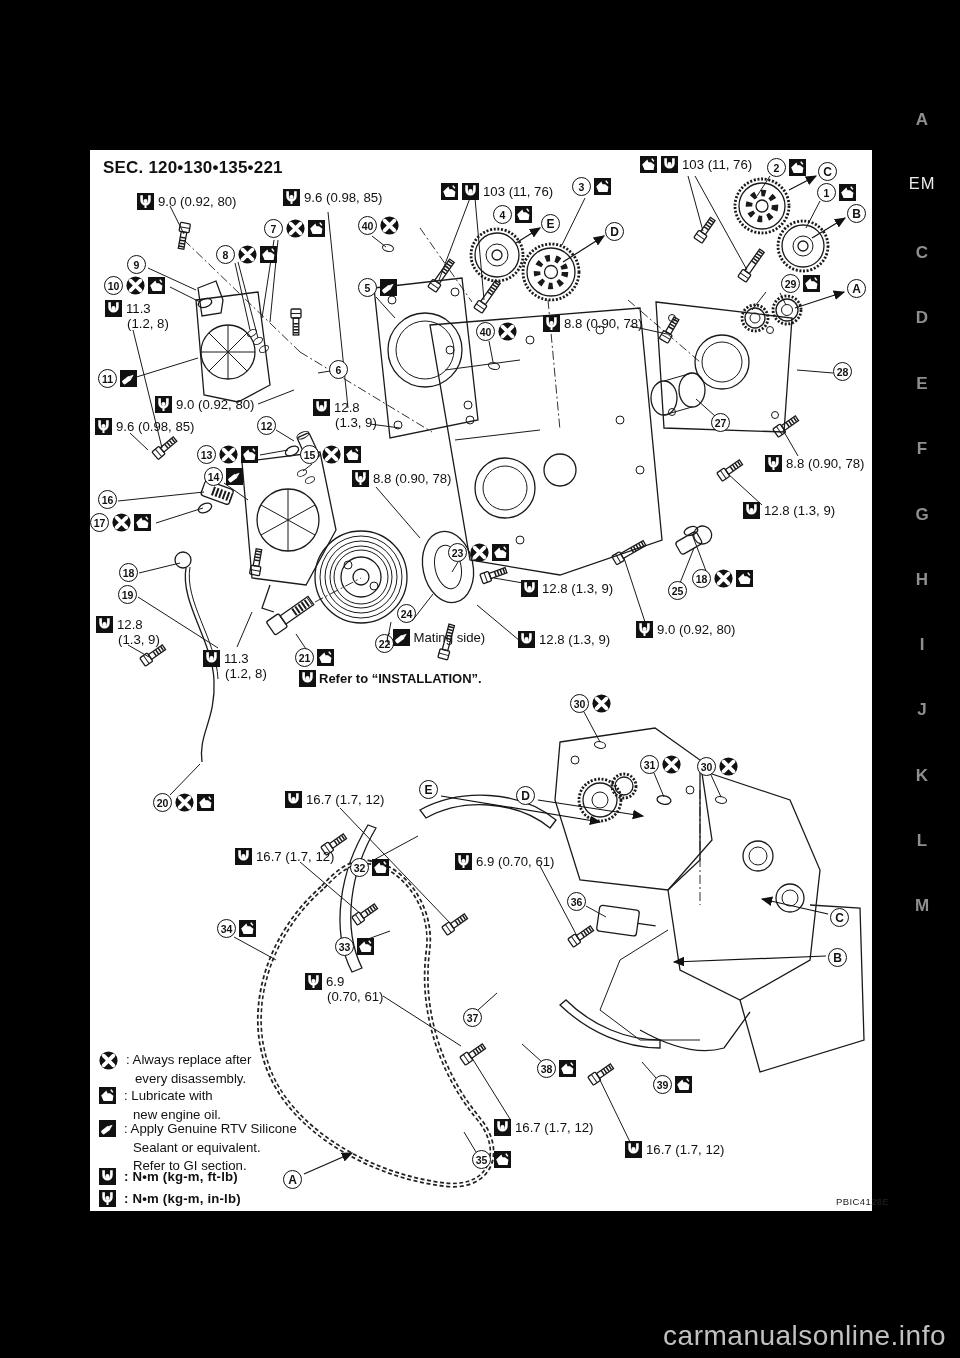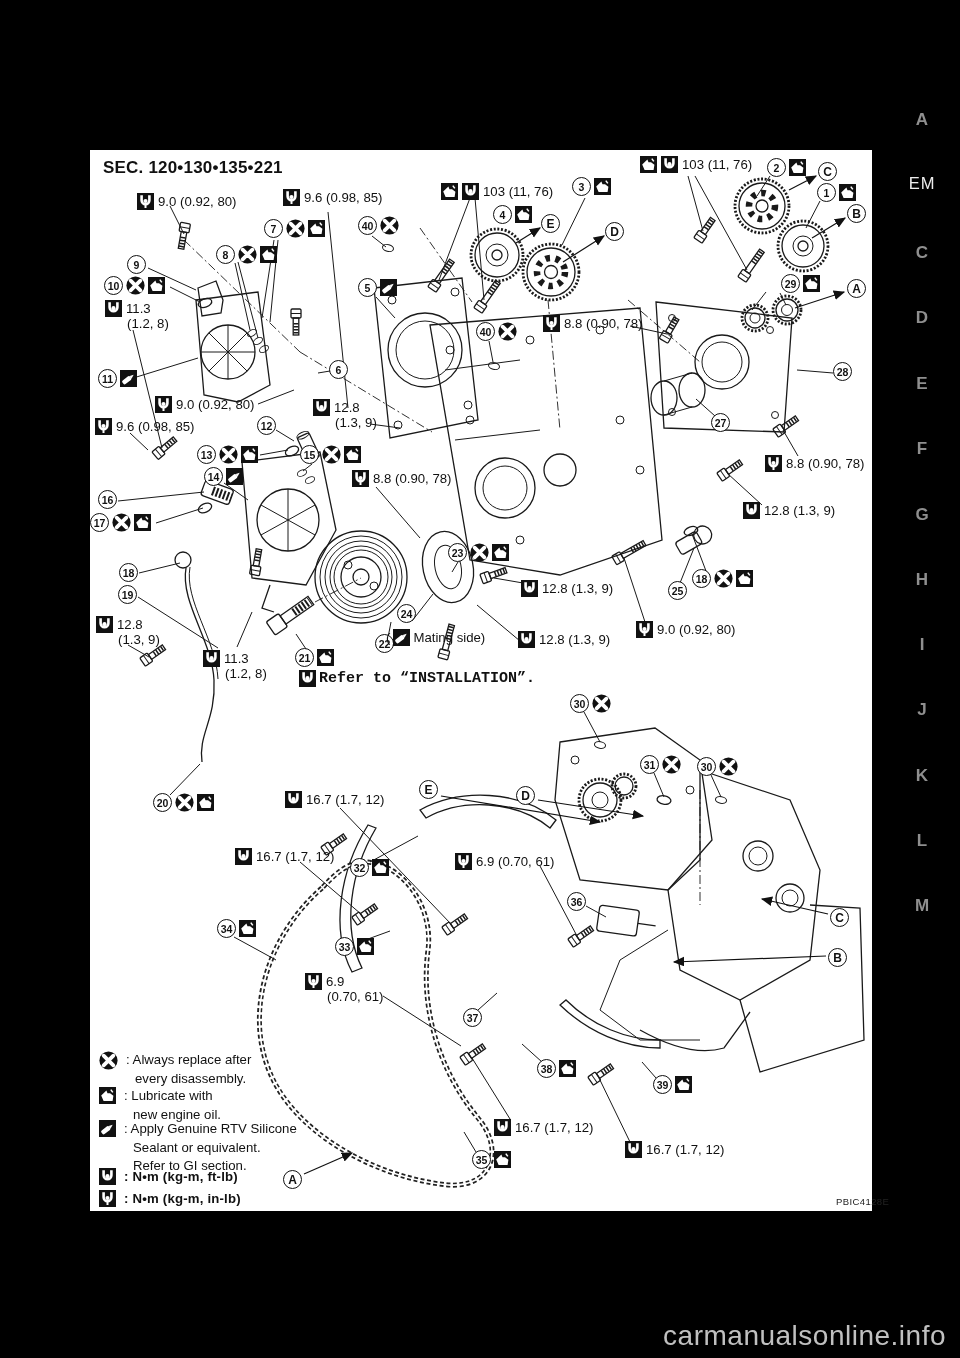--- a/index.html
+++ b/index.html
@@ -28,21 +28,21 @@
         border:1.7px solid #111;border-radius:50%;background:#fff;font-size:12px;font-weight:bold;box-sizing:border-box;}
   .ic{display:inline-block;width:17px;height:17px;}
   .ic svg{display:block;width:100%;height:100%;}
   .ic-replace{width:19px;height:19px;}
   
   .tl{position:absolute;display:flex;align-items:flex-start;gap:4px;}
   .tl .txt{font-size:13.2px;line-height:15px;white-space:nowrap;padding-top:1px;}
   .tl .t2{margin-left:1px;}
   
   .note{position:absolute;display:flex;align-items:center;gap:3px;font-size:13.2px;white-space:nowrap;}
-  .note b{font-size:15px;font-family:Liberation Mono, monospace;}
+  .note b{font-size:13px;}
   
   .lg-row{position:absolute;display:flex;align-items:flex-start;gap:8px;}
   .lg-lines{font-size:13.2px;line-height:18.5px;white-space:nowrap;}
   .lg-lines .cont{margin-left:9px;}
   .lg-bold .lg-lines{font-weight:bold;letter-spacing:.2px;}
   
   .sb{position:absolute;width:46px;text-align:center;font-weight:bold;font-size:17px;color:#8f8f8f;}
   .sb.cur{color:#ececec;font-weight:normal;font-size:16.5px;letter-spacing:1px;}
 </style>
 </head>

